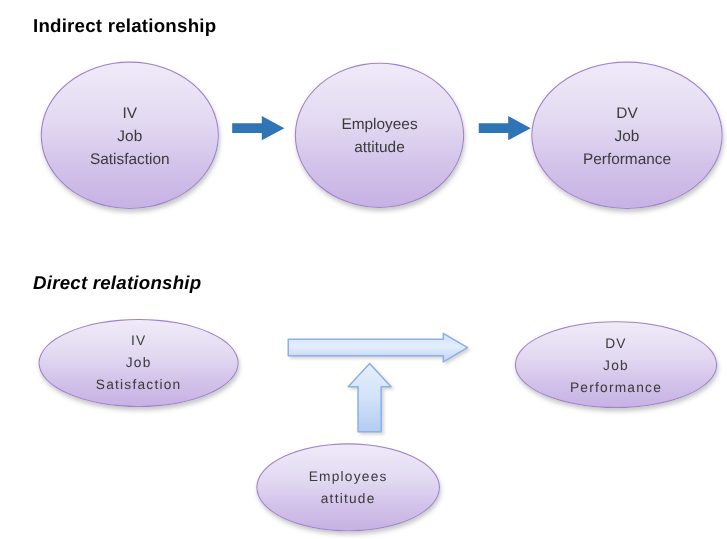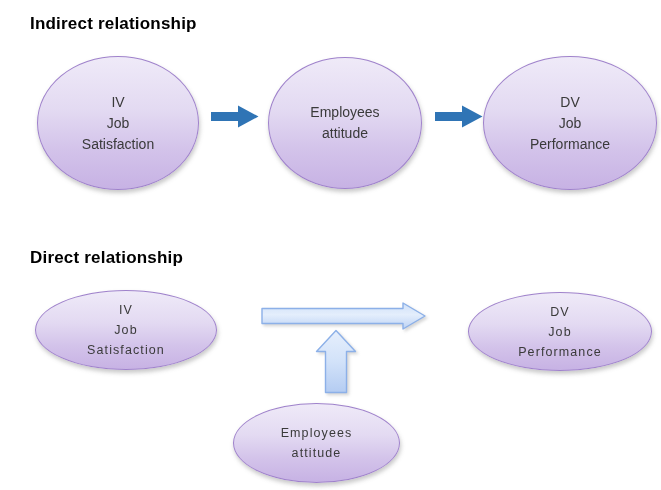--- a/index.html
+++ b/index.html
@@ -12,21 +12,21 @@
   }
   .sec-title{
     position:absolute;
     margin:0;
     font-size:17px;
     font-weight:bold;
     color:#000000;
     letter-spacing:0.2px;
   }
   .t-indirect{left:30px;top:14px;}
-  .t-direct{left:30px;top:248px;}
+  .t-direct{left:30px;top:248px;font-style:italic;}
 
   .ellipse{
     position:absolute;
     border-radius:50%;
     border:1px solid #9f82cb;
     background:linear-gradient(180deg,#efeaf8 0%,#e3daf2 40%,#d3c3ea 70%,#c7b2e4 100%);
     box-shadow:1px 3px 4px rgba(100,100,100,0.35);
     display:flex;
     flex-direction:column;
     align-items:center;

